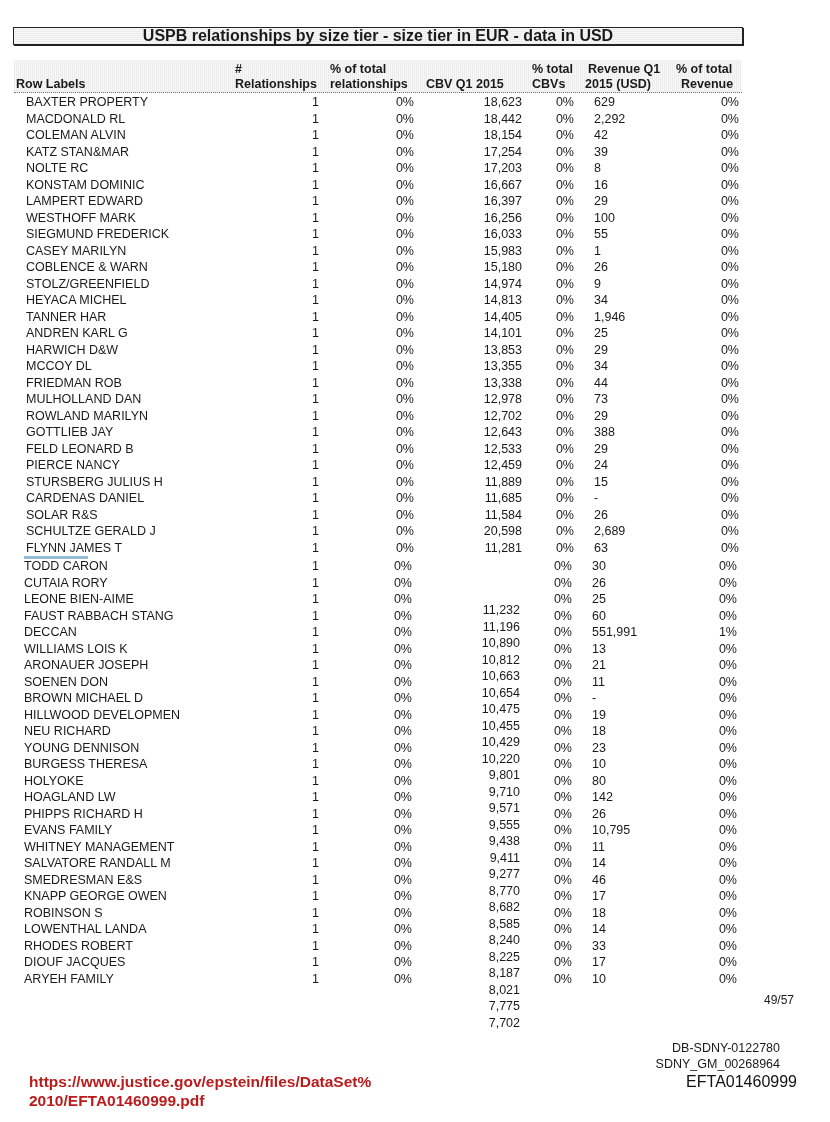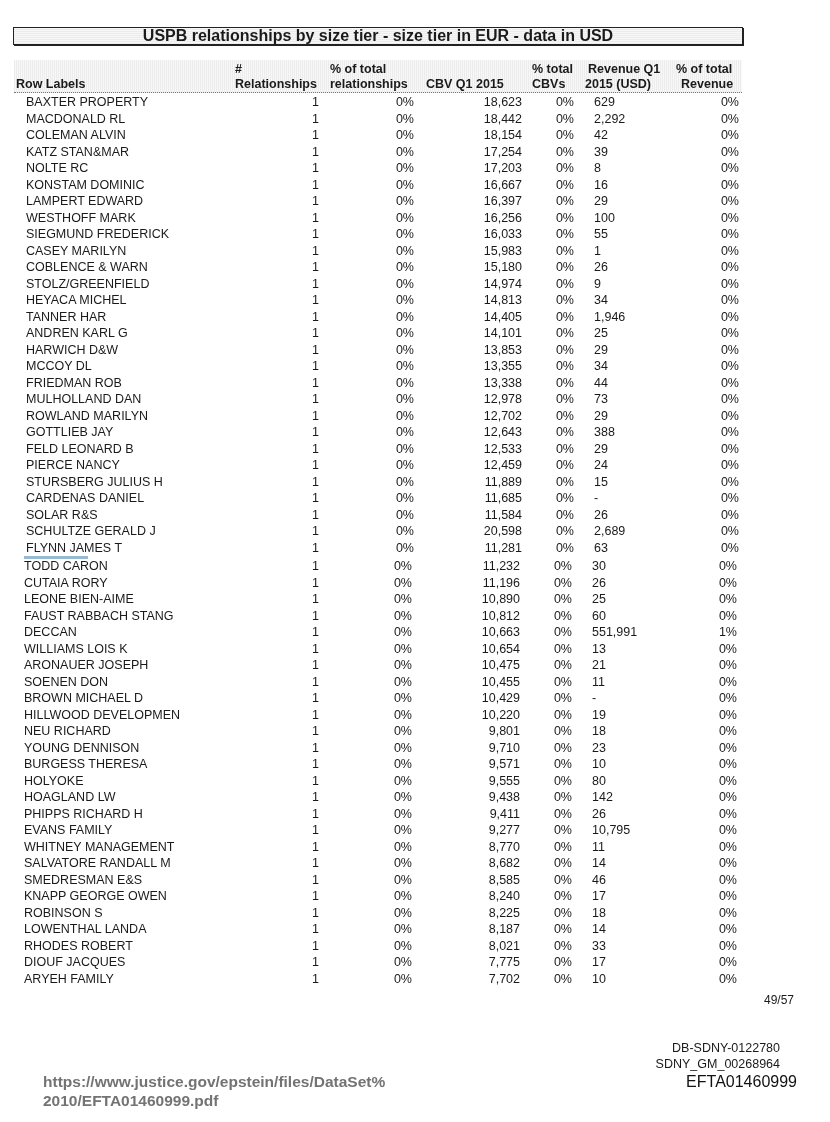--- a/index.html
+++ b/index.html
@@ -24,29 +24,29 @@
   .c.name { left: 12px; }
   .rows2 .c.name { left: 10px; }
   .c.rel  { left: 230px; width: 75px; text-align: right; }
   .c.pr   { left: 330px; width: 70px; text-align: right; }
   .c.cbv  { left: 430px; width: 78px; text-align: right; }
   .c.pc   { left: 515px; width: 45px; text-align: right; }
   .c.rev  { left: 580px; width: 80px; text-align: left; }
   .c.prev { left: 670px; width: 55px; text-align: right; }
   .rows2 .c.rel  { left: 230px; }
   .rows2 .c.pr   { left: 328px; }
-  .rows2 .c.cbv  { left: 428px; }
+  .rows2 .c.cbv  { left: 428px; margin-top: 44px; }
   .rows2 .c.pc   { left: 513px; }
   .rows2 .c.rev  { left: 578px; }
   .rows2 .c.prev { left: 668px; }
   .sep-line { position: absolute; left: 24px; top: 556px; width: 64px; height: 3px; background: #95bcd4; }
   .page-num { position: absolute; right: 36px; top: 993px; font-size: 12px; }
   .foot-l { position: absolute; left: 17px; top: 1040px; font-size: 12.5px; line-height: 16px; }
   .foot-r { position: absolute; right: 50px; top: 1040px; font-size: 12.5px; line-height: 16px; text-align: right; }
-  .url { position: absolute; left: 43px; top: 1072px; font-size: 15.5px; font-weight: bold; line-height: 19px; color: #737373; }
+  .url { position: absolute; left: 29px; top: 1072px; font-size: 15.5px; font-weight: bold; line-height: 19px; color: #b91c1c; }
   .efta { position: absolute; right: 33px; top: 1073px; font-size: 16px; color: #111; }
 </style>
 </head>
 <body>
 
 <div class="title-box">USPB relationships by size tier - size tier in EUR - data in USD</div>
 
 <div class="header">
   <div class="hcell" style="left:2px; top:17px;">Row Labels</div>
   <div class="hcell" style="left:221px; top:2px;">#</div>

